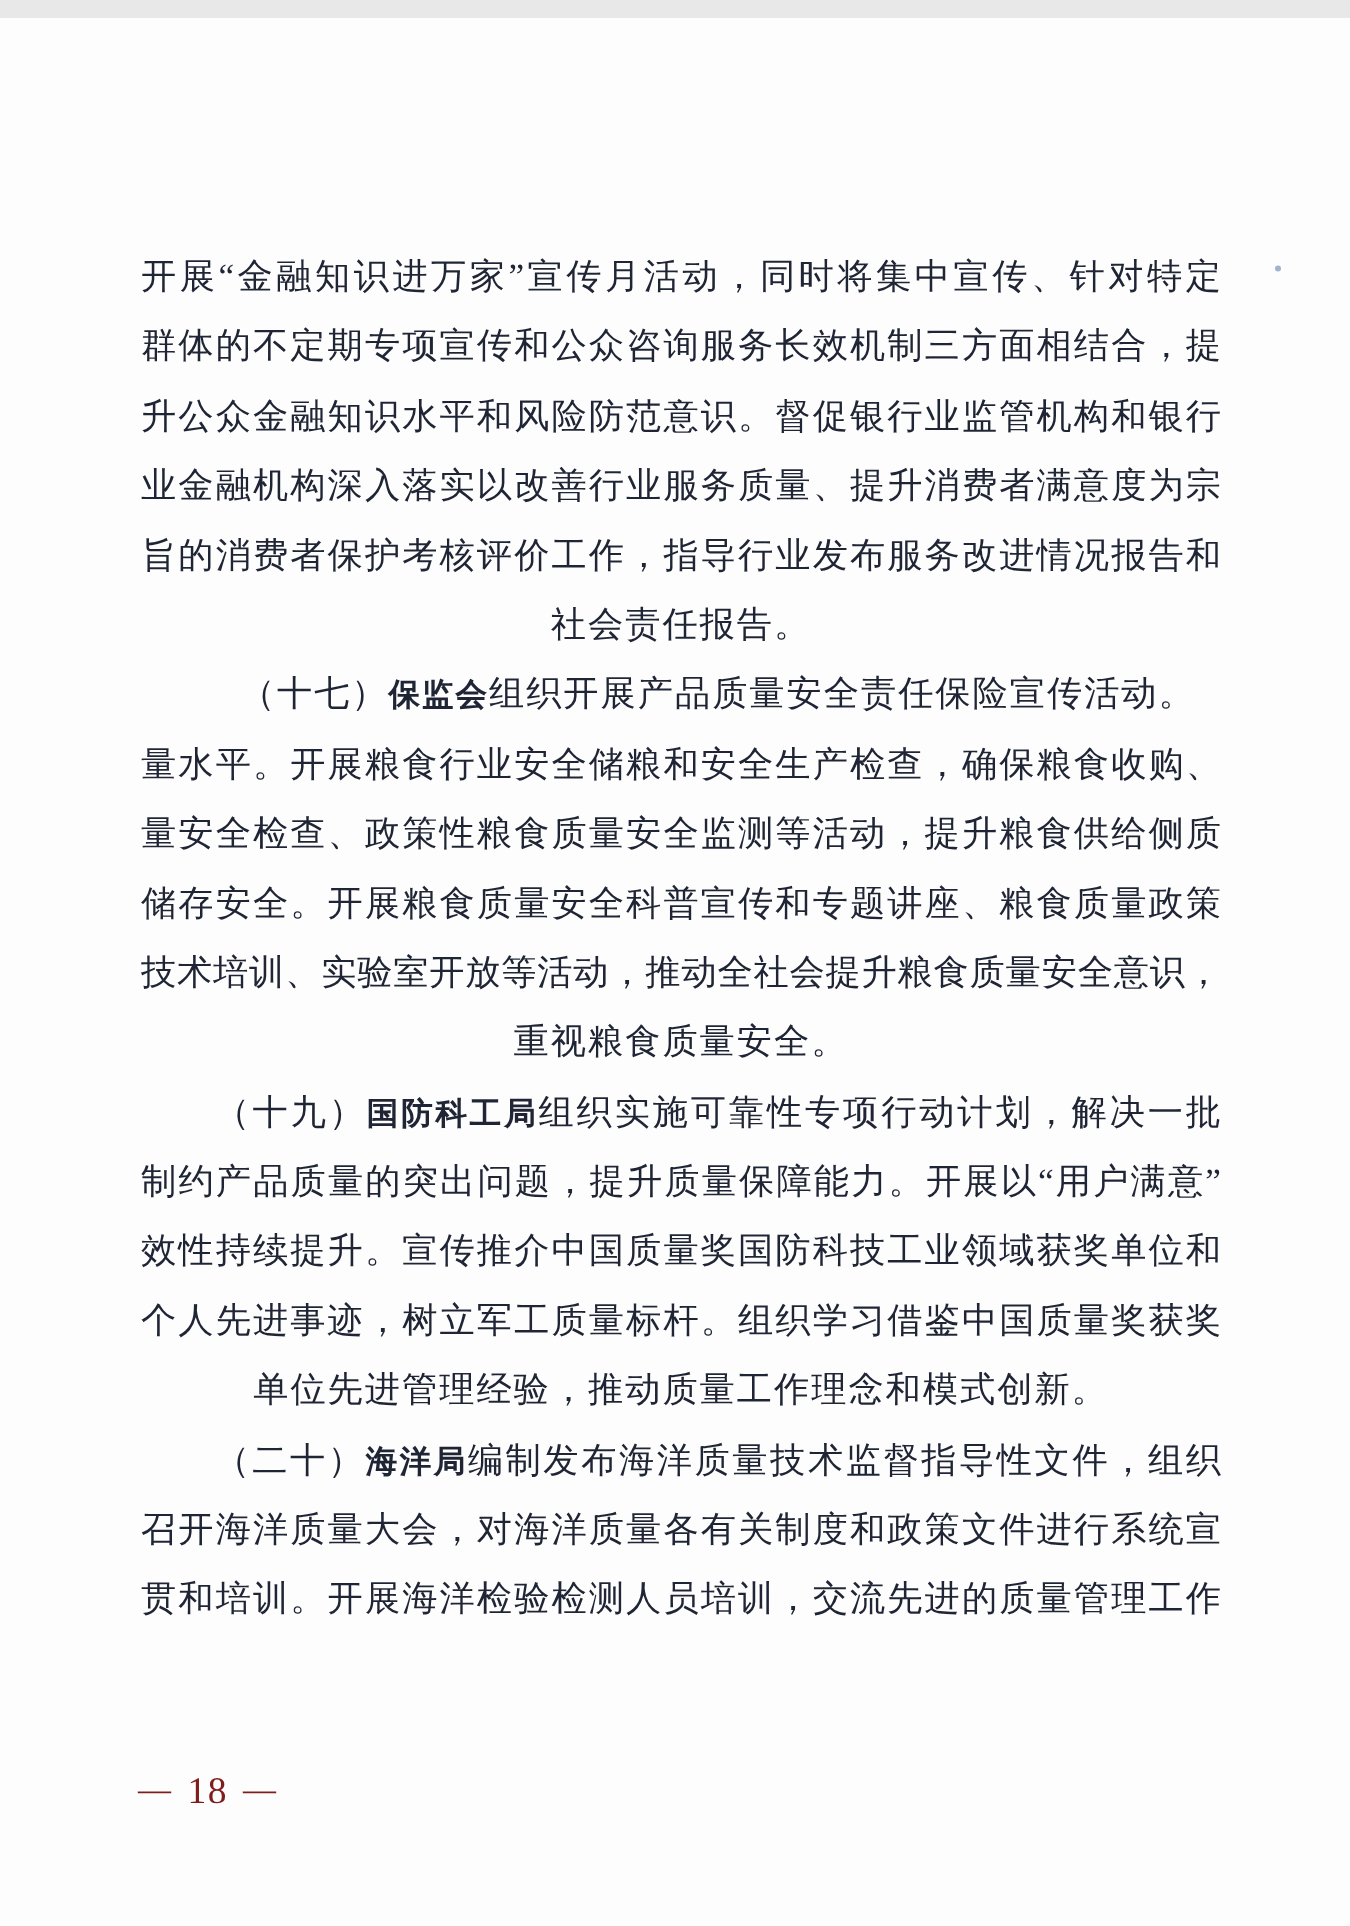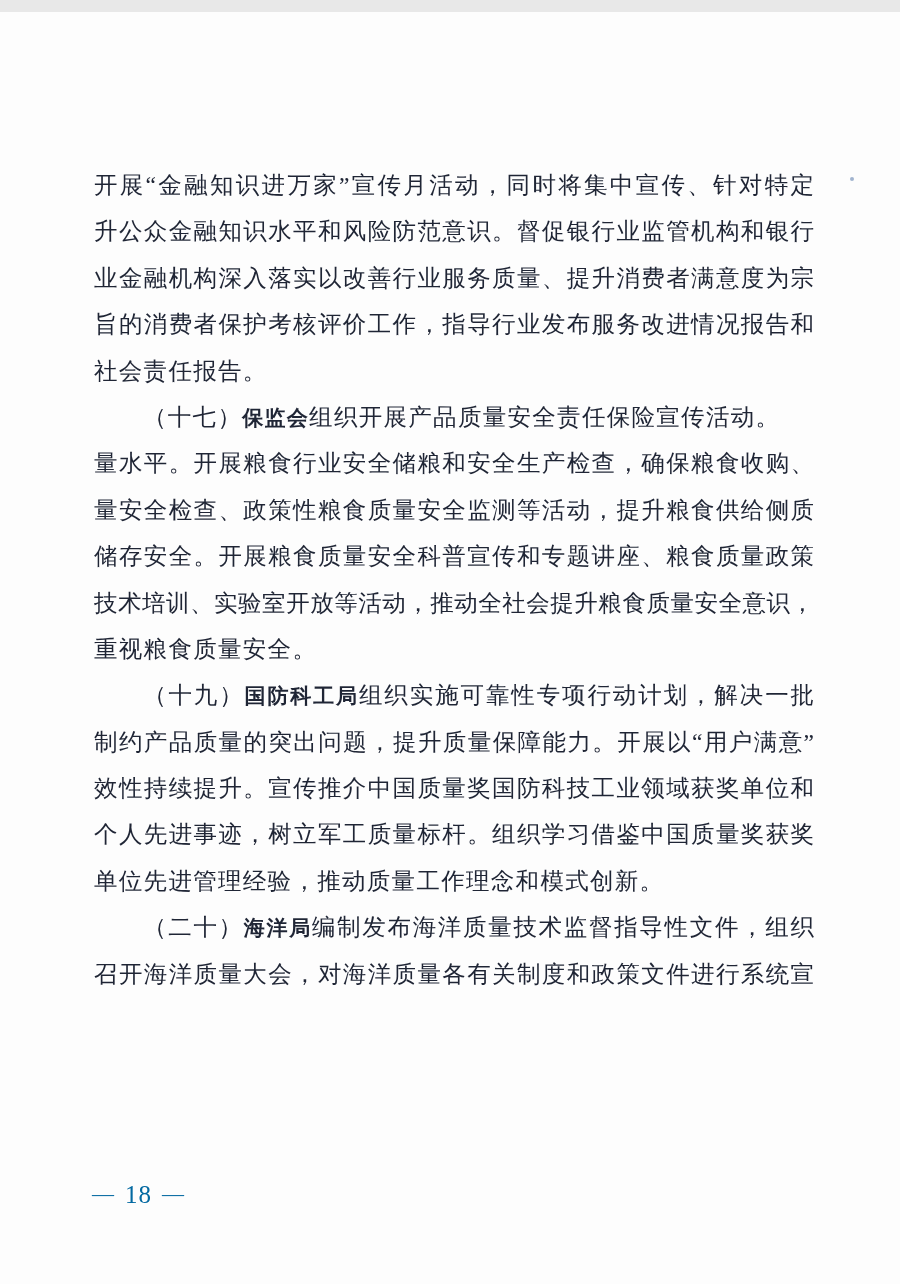--- a/index.html
+++ b/index.html
@@ -31,40 +31,40 @@
     overflow: visible;
   }
   
   .line.fill {
     text-align: justify;
     text-align-last: justify;
     text-justify: inter-character;
   }
   
   .line.nofill {
-    text-align: left;
+    text-align: center;
     letter-spacing: 1.3px;
   }
   .line.indent {
     text-indent: 49px;
   }
   .seg { font-weight: 400; }
   .seg.bold {
     font-weight: 700;
     font-family: "Liberation Sans", "DejaVu Sans", sans-serif;
     font-size: 21px;
   }
   .footer {
     position: absolute;
     left: 92px;
     top: 1168px;
     height: 30px;
     line-height: 30px;
     font-size: 25px;
-    color: #0369a1;
+    color: #7f1d1d;
     letter-spacing: 1px;
   }
   .footer .dash {
     display: inline-block;
     transform: translateY(-2px);
     font-size: 22px;
   }
   .footer .num {
     padding: 0 10px;
     font-family: "Liberation Serif", "DejaVu Serif", serif;
@@ -82,20 +82,21 @@
 </style>
 </head>
 <body>
 
 <div class="page">
   <div class="speck"></div>
 
   <div class="content">
       <div class="para">
         <div class="line fill"><span class="seg">开展“金融知识进万家”宣传月活动，同时将集中宣传、针对特定</span></div>
+        <div class="line fill"><span class="seg">群体的不定期专项宣传和公众咨询服务长效机制三方面相结合，提</span></div>
         <div class="line fill"><span class="seg">升公众金融知识水平和风险防范意识。督促银行业监管机构和银行</span></div>
         <div class="line fill"><span class="seg">业金融机构深入落实以改善行业服务质量、提升消费者满意度为宗</span></div>
         <div class="line fill"><span class="seg">旨的消费者保护考核评价工作，指导行业发布服务改进情况报告和</span></div>
         <div class="line nofill"><span class="seg">社会责任报告。</span></div>
       </div>
       <div class="para">
         <div class="line nofill indent"><span class="seg">（十七）</span><span class="seg bold">保监会</span><span class="seg">组织开展产品质量安全责任保险宣传活动。</span></div>
       </div>
       <div class="para">
         <div class="line fill"><span class="seg">量水平。开展粮食行业安全储粮和安全生产检查，确保粮食收购、</span></div>
@@ -107,19 +108,20 @@
       <div class="para">
         <div class="line fill indent"><span class="seg">（十九）</span><span class="seg bold">国防科工局</span><span class="seg">组织实施可靠性专项行动计划，解决一批</span></div>
         <div class="line fill"><span class="seg">制约产品质量的突出问题，提升质量保障能力。开展以“用户满意”</span></div>
         <div class="line fill"><span class="seg">效性持续提升。宣传推介中国质量奖国防科技工业领域获奖单位和</span></div>
         <div class="line fill"><span class="seg">个人先进事迹，树立军工质量标杆。组织学习借鉴中国质量奖获奖</span></div>
         <div class="line nofill"><span class="seg">单位先进管理经验，推动质量工作理念和模式创新。</span></div>
       </div>
       <div class="para">
         <div class="line fill indent"><span class="seg">（二十）</span><span class="seg bold">海洋局</span><span class="seg">编制发布海洋质量技术监督指导性文件，组织</span></div>
         <div class="line fill"><span class="seg">召开海洋质量大会，对海洋质量各有关制度和政策文件进行系统宣</span></div>
+        <div class="line fill"><span class="seg">贯和培训。开展海洋检验检测人员培训，交流先进的质量管理工作</span></div>
       </div>
     </div>
 
   <div class="footer">
     <span class="dash">—</span><span class="num">18</span><span class="dash">—</span>
   </div>
 </div>
 
 </body></html>

